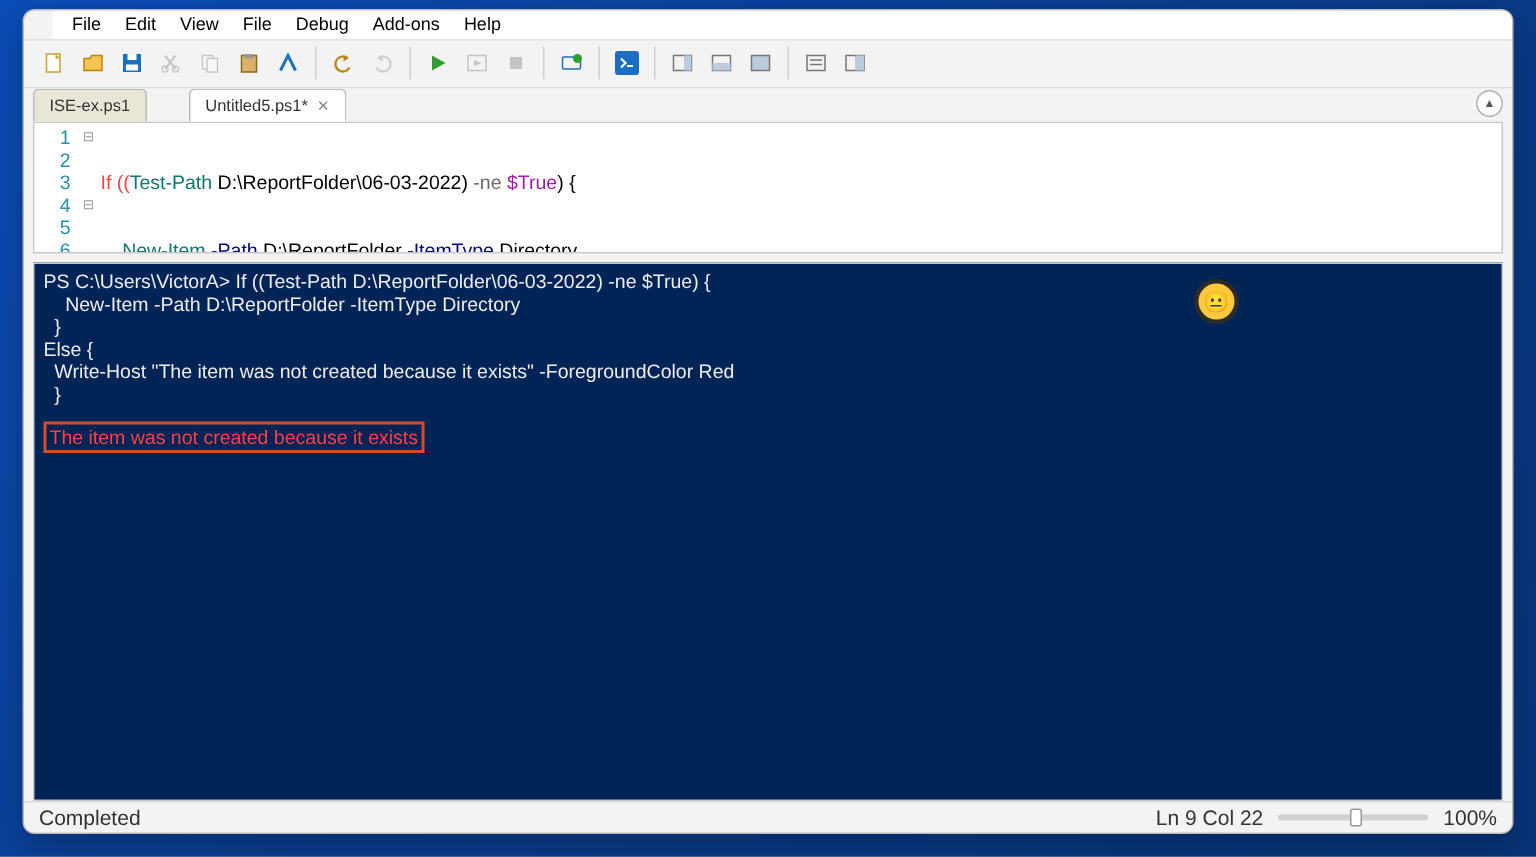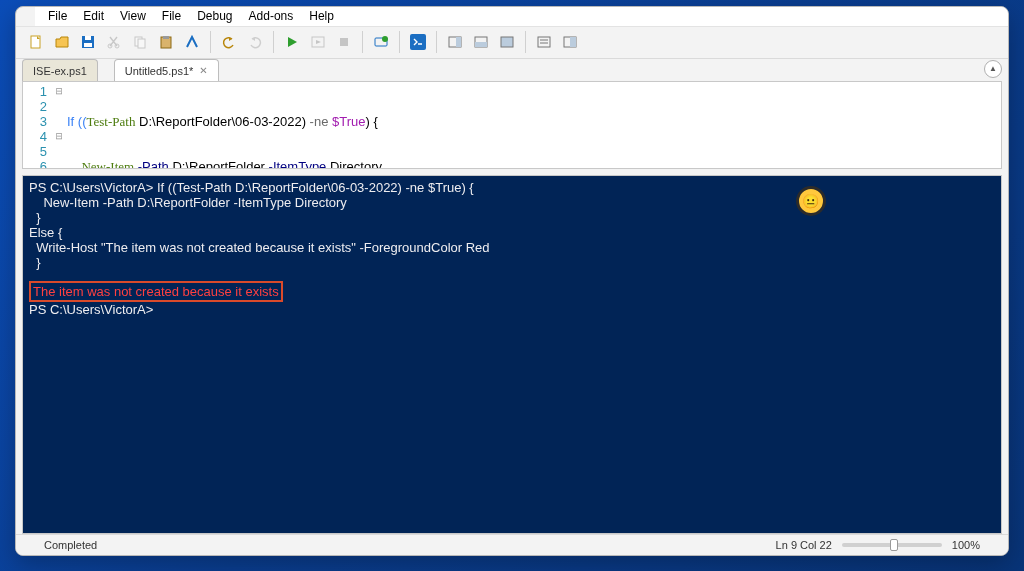--- a/index.html
+++ b/index.html
@@ -10,40 +10,40 @@
 .titlebar .title { font-size: 12px; color: #000; flex: 1; }
 .winctrl { display: flex; }
 .winctrl div { width: 46px; height: 30px; display: flex; align-items: center; justify-content: center; font-size: 10px; color: #000; }
 .menubar { height: 20px; background: #fff; display: flex; padding: 0 5px; font-size: 12px; margin-left: 19px; }
 .menubar .item { padding: 2px 8px; cursor: default; }
 .toolbar { height: 34px; background: #f3f3f3; border-top: 1px solid #e3e3e3; border-bottom: 1px solid #dadada; display: flex; align-items: center; padding: 0 8px; gap: 2px; position: relative; }
 .tbtn { width: 24px; height: 24px; display: flex; align-items: center; justify-content: center; border-radius: 3px; }
 .sep { width: 1px; height: 22px; background: #d0d0d0; margin: 0 4px; }
 .tabstrip { height: 24px; background: #f3f3f3; display: flex; align-items: flex-end; padding: 0 6px; position: relative; gap: 14px; }
 .tab { height: 22px; padding: 0 10px; background: #e9e6d8; border: 1px solid #bdbdbd; border-bottom: none; border-radius: 4px 4px 0 0; display: flex; align-items: center; font-size: 11px; color: #333; margin-right: 2px; gap: 6px; }
-.tab.active { background: #fff; }
+.tab.active { background: #fff; margin-left: 12px; }
 .tab .close-x { color: #888; font-size: 10px; }
 .scroll-up { position: absolute; right: 6px; top: 1px; width: 18px; height: 18px; border: 1px solid #b0b0b0; border-radius: 50%; background: #fff; display: flex; align-items: center; justify-content: center; font-size: 8px; color: #555; }
 .script-pane { background: #fff; border: 1px solid #c8c8c8; margin: 0 6px; height: 92px; display: flex; font-family: Consolas, monospace; font-size: 13px; overflow: hidden; }
 .gutter { width: 30px; background: #fff; text-align: right; padding: 2px 6px 0 0; color: #2b91af; user-select: none; }
 .gutter div { height: 15px; line-height: 15px; }
 .fold { width: 12px; padding-top: 2px; color: #999; font-size: 9px; }
 .fold div { height: 15px; line-height: 15px; text-align: center; }
 .code { flex: 1; padding: 2px 0 0 2px; white-space: pre; color: #000; }
 .code div { height: 15px; line-height: 15px; }
-.kw { color: #3b82f6; }
+.kw { color: #ef4444; }
 .param { color: #000080; }
 .var { color: #a21caf; }
-.cmdlet { color: #4d7c0f; font-family: Liberation Serif, serif; }
+.cmdlet { color: #0f766e; }
 .op { color: #696969; }
 .console-pane { background: #012456; border: 1px solid #c8c8c8; margin: 6px 6px 0 6px; height: 376px; font-family: Consolas, monospace; font-size: 13px; color: #eeedf0; padding: 4px 6px; overflow: hidden; position: relative; }
 .console-pane div { line-height: 15px; white-space: pre; }
 .red-out { color: #ff4040; }
 .red-box { border: 2px solid #d94a2b; padding: 1px 2px; display: inline-block; margin-top: 11px; }
-.statusbar { height: 22px; background: #f3f3f3; border-top: 1px solid #dadada; display: flex; align-items: center; font-size: 11px; padding: 0 28px; color: #333; margin-top: auto; }
+.statusbar { height: 22px; background: #f3f3f3; border-top: 1px solid #dadada; display: flex; align-items: center; font-size: 14px; padding: 0 10px; color: #333; margin-top: auto; }
 .statusbar .spacer { flex: 1; }
 .zoom-slider { width: 100px; height: 4px; background: #d0d0d0; margin: 0 10px; position: relative; border-radius: 2px; }
 .zoom-slider .thumb { position: absolute; left: 48px; top: -4px; width: 8px; height: 12px; background: #fff; border: 1px solid #999; border-radius: 2px; }
 .emoji-badge { position: absolute; right: 198px; top: 186px; width: 30px; height: 30px; background: #ffc83d; border: 3px solid #2b2b2b; border-radius: 50%; display: flex; align-items: center; justify-content: center; font-size: 14px; z-index: 50; }
 </style>
 </head>
 <body>
 
 <div class="window">
 
@@ -219,21 +219,20 @@
 
   <div class="console-pane">
     <div>PS C:\Users\VictorA&gt; If ((Test-Path D:\ReportFolder\06-03-2022) -ne $True) {</div>
     <div>    New-Item -Path D:\ReportFolder -ItemType Directory</div>
     <div>  }</div>
     <div>Else {</div>
     <div>  Write-Host "The item was not created because it exists" -ForegroundColor Red</div>
     <div>  }</div>
     <div class="red-box"><span class="red-out">The item was not created because it exists</span></div>
     <div></div>
-    <div>PS C:\Users\VictorA&gt; </div>
   </div>
 
   <div class="statusbar">
     <span>Completed</span>
     <span class="spacer"></span>
     <span>Ln 9  Col 22</span>
     <div class="zoom-slider">
         <div class="thumb"></div>
       </div>
     <span>100%</span>

